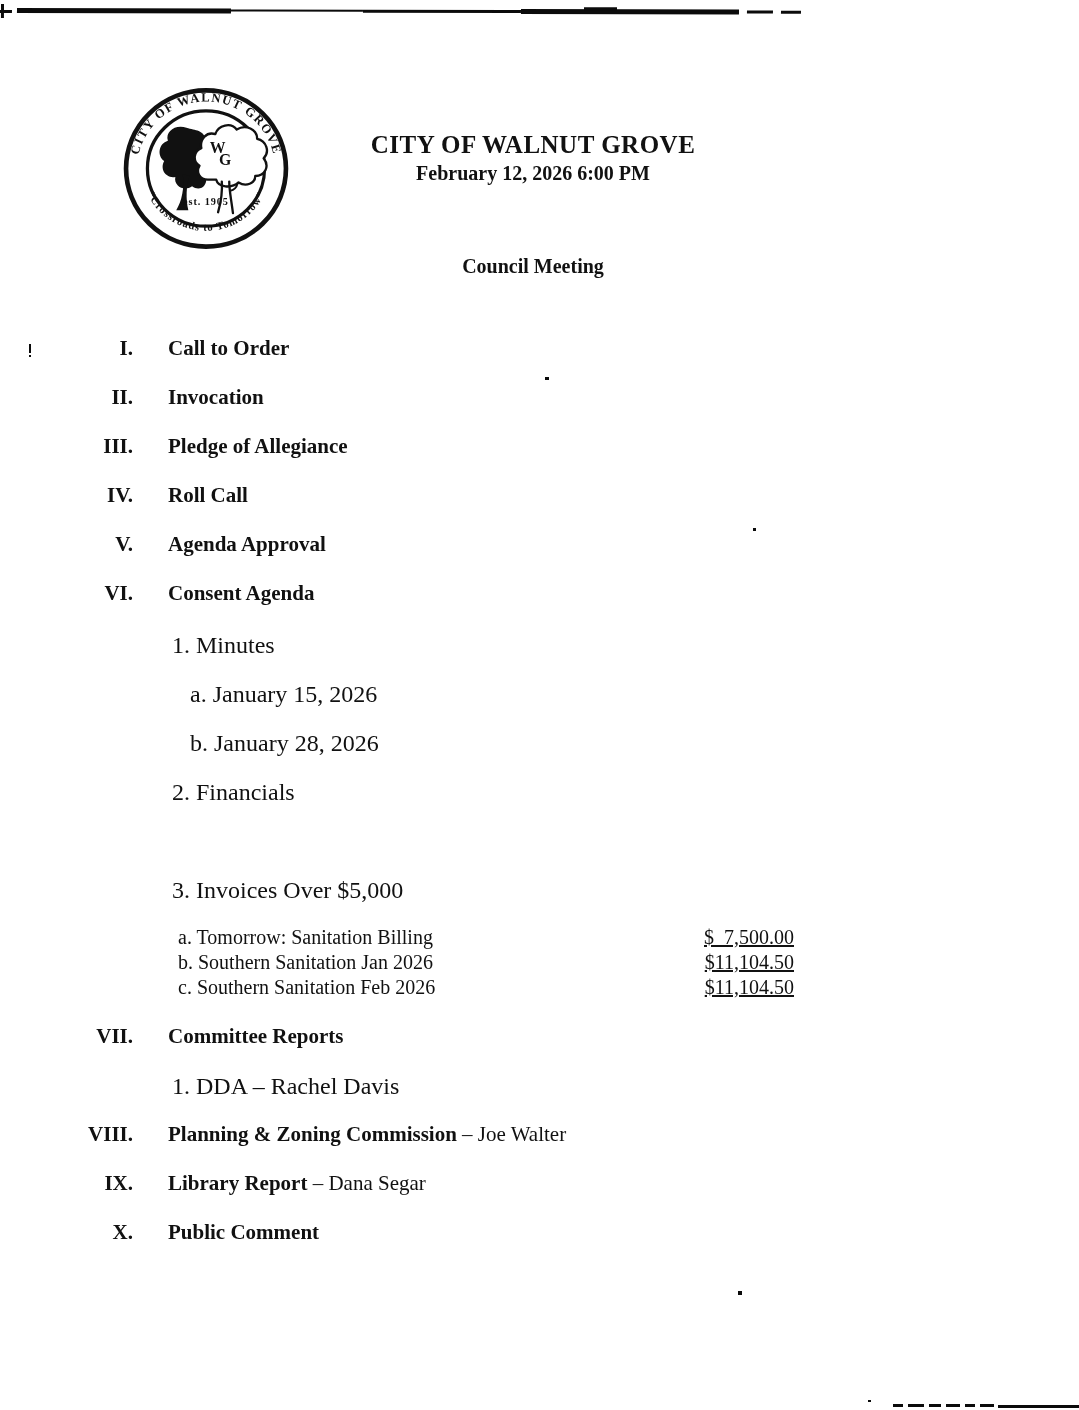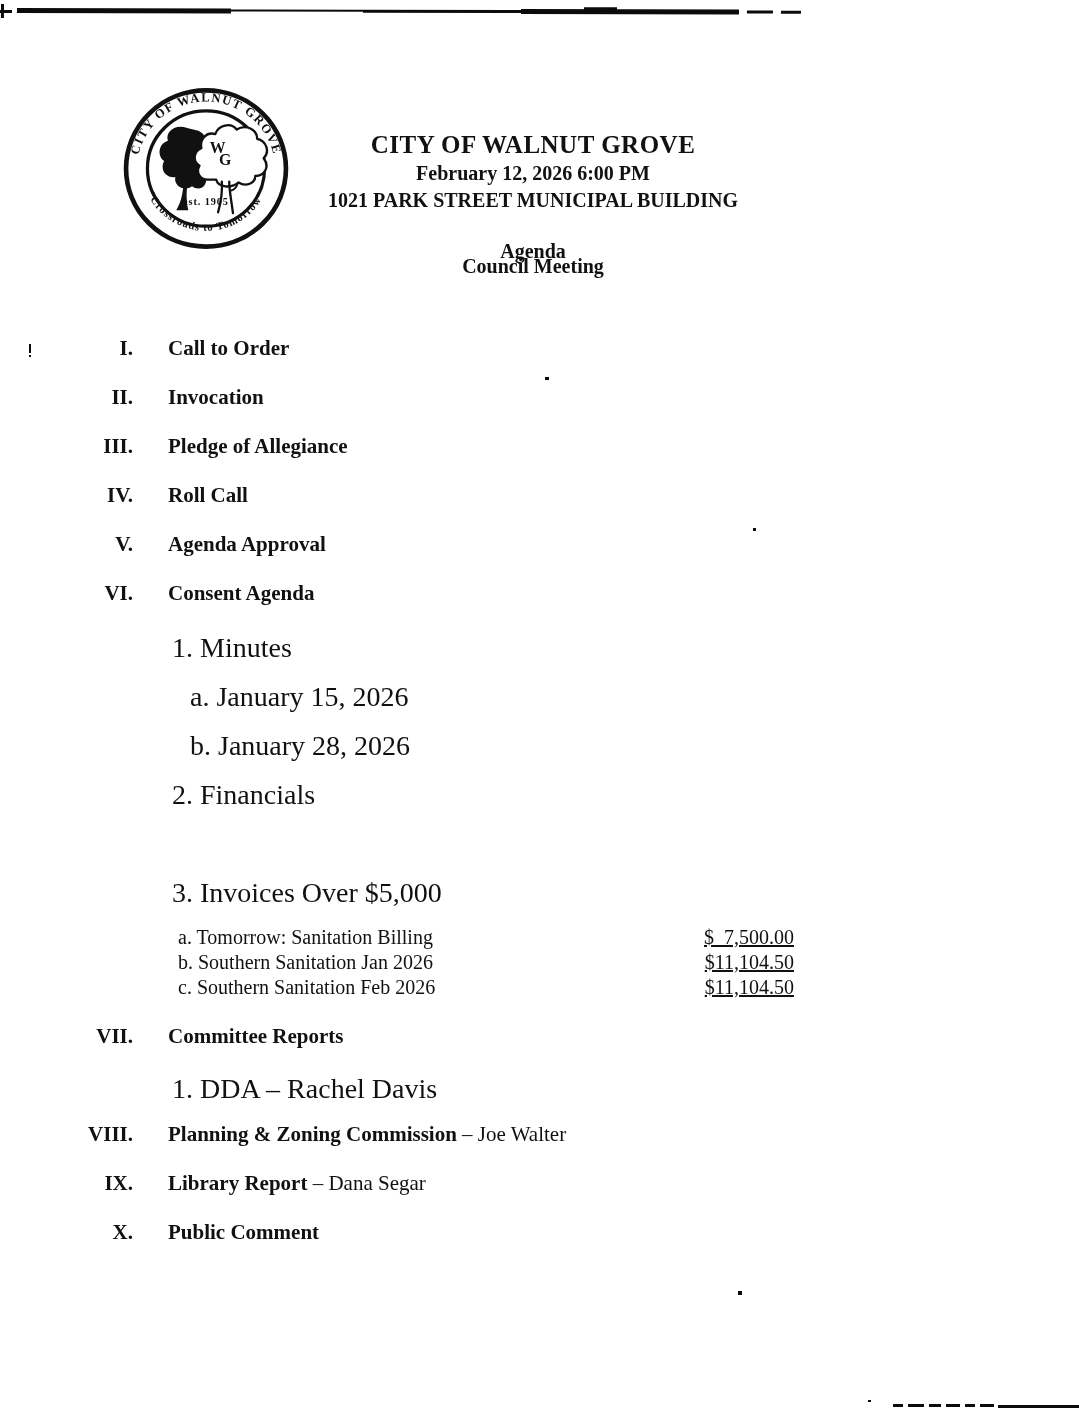--- a/index.html
+++ b/index.html
@@ -16,21 +16,21 @@
   .hdr-title{top:131px;font-size:25px;font-weight:bold;letter-spacing:.5px;}
   .hdr-line{font-size:20px;font-weight:bold;}
   .hdr-l2{top:162px;} .hdr-l3{top:189px;} .hdr-l4{top:216px;margin-top:39px;} .hdr-l5{top:240px;}
   
   .seal{position:absolute;left:117px;top:83px;width:178px;height:172px;}
   
   .item{position:absolute;left:0;width:900px;font-size:21px;font-weight:bold;}
   .item .num{position:absolute;left:0;width:133px;text-align:right;white-space:nowrap;}
   .item .txt{position:absolute;left:168px;white-space:nowrap;}
   .item .sfx{font-weight:normal;}
-  .sub{position:absolute;font-size:28px;white-space:nowrap;text-align:right;}
+  .sub{position:absolute;font-size:24px;white-space:nowrap;text-align:right;}
   .lv1{left:172px;} .lv2{left:190px;}
   .inv{position:absolute;left:0;width:900px;font-size:20px;}
   .inv-lbl{position:absolute;left:178px;white-space:nowrap;}
   .inv-amt{position:absolute;left:694px;width:100px;text-align:right;white-space:pre;text-decoration:underline;}
   
   .art{position:absolute;background:#0b0b0b;}
   .topline{transform:rotate(.12deg);transform-origin:left top;}
 </style>
 </head>
 <body>
@@ -91,23 +91,21 @@
       <path fill="none" stroke="#111" stroke-width="2.5" stroke-linecap="round" d="M 120,106 C 120,116 122,124 124,140"></path>
       <path fill="none" stroke="#111" stroke-width="2" stroke-linecap="round" d="M 121,116 C 125,115 128,112 129,108"></path>
     </g>
     <text x="99" y="75" font-family="Liberation Serif, DejaVu Serif, serif" font-weight="bold" font-size="17" fill="#111">W</text>
     <text x="109" y="88" font-family="Liberation Serif, DejaVu Serif, serif" font-weight="bold" font-size="17" fill="#111">G</text>
     <text x="95" y="131" text-anchor="middle" font-family="Liberation Serif, DejaVu Serif, serif" font-weight="bold" font-size="11" fill="#111" letter-spacing="1">est. 1905</text>
   </svg>
 
   <div class="hdr hdr-title" style="position:absolute;top:131px;">CITY OF WALNUT GROVE</div>
   <div class="hdr hdr-line hdr-l2" style="position:absolute;text-align:center;">February 12, 2026 6:00 PM</div>
-  <div class="hdr hdr-line hdr-l3" style="position:absolute;">1021 PARK STREET MUNICIPAL BUILDING</div>
   <div class="hdr hdr-line hdr-l4" style="position:absolute;">Council Meeting</div>
-  <div class="hdr hdr-line hdr-l5" style="position:absolute;">Agenda</div>
 
   <div class="item" style="top:336px">
     <span class="num">I.</span>
     <span class="txt"><span>Call to Order</span></span>
   </div>
   <div class="item" style="top:385px">
     <span class="num">II.</span>
     <span class="txt"><span>Invocation</span></span>
   </div>
   <div class="item" style="top:434px">

